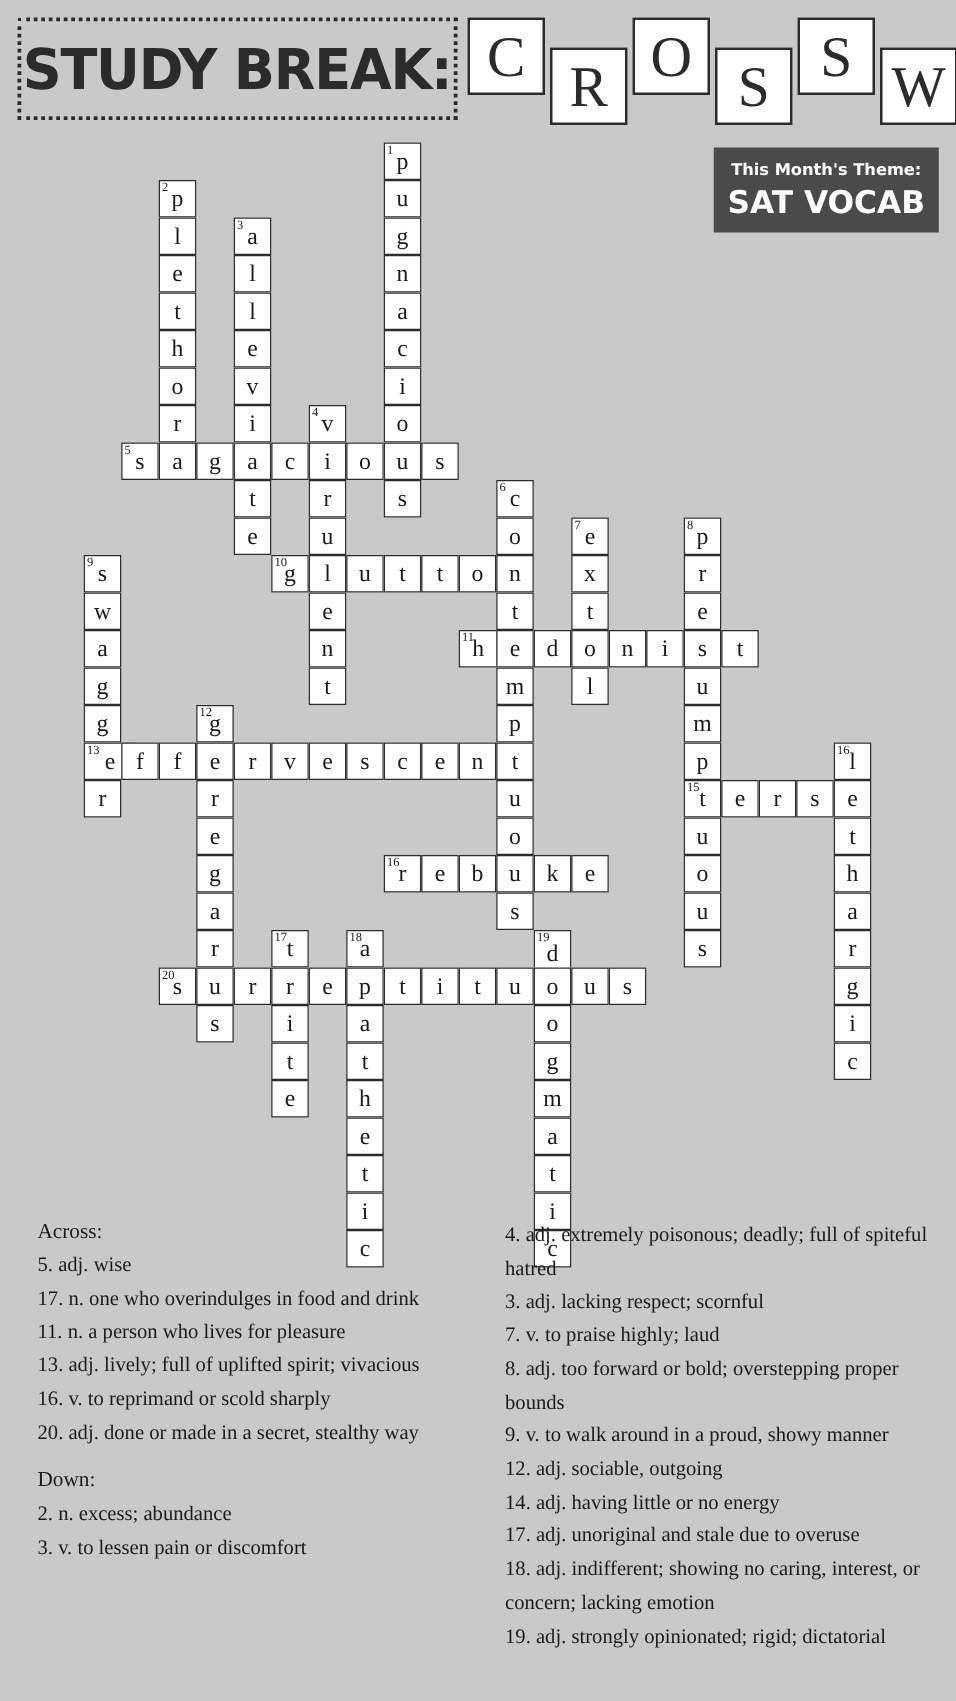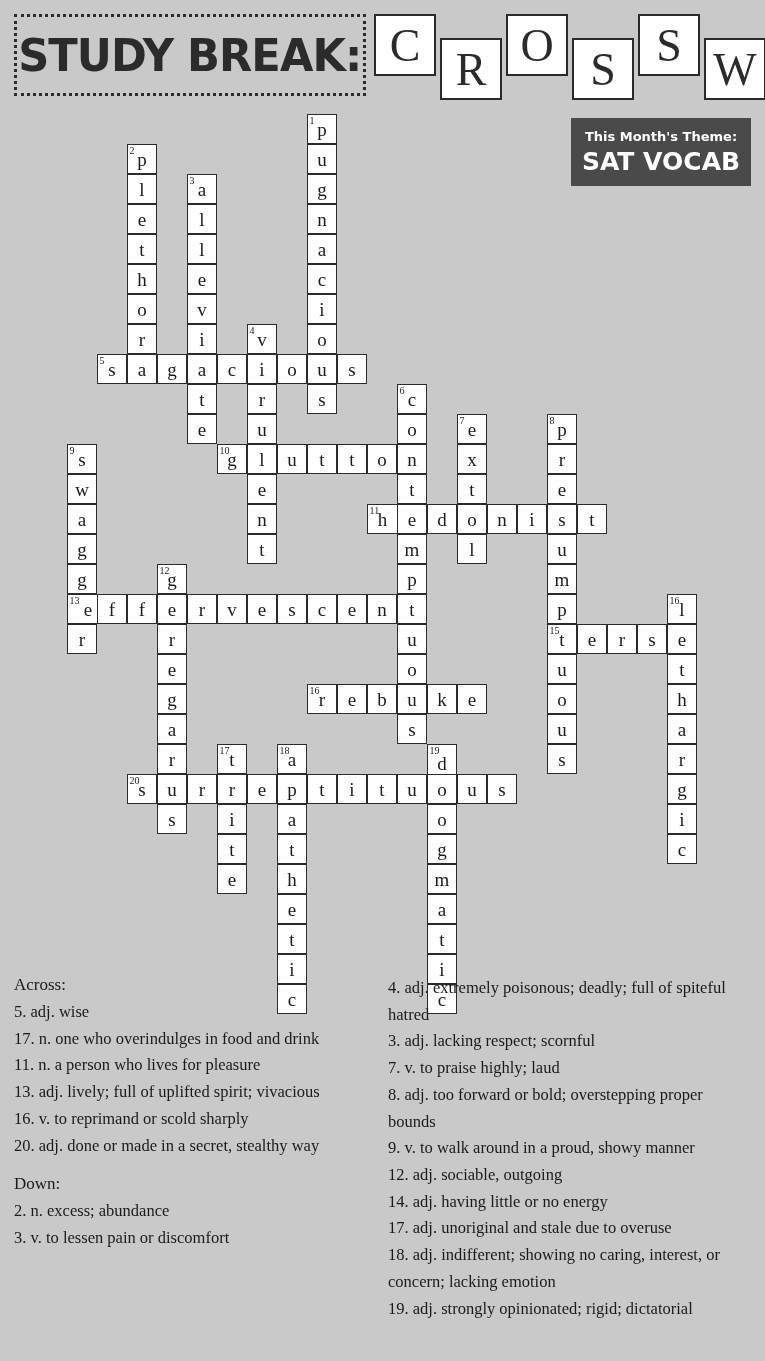--- a/index.html
+++ b/index.html
@@ -72,21 +72,21 @@
     line-height:1;
   }
   .cell .num{
     position:absolute;left:1.5px;top:0px;
     font-family:"Liberation Serif", serif;
     font-size:10px;
     color:#1a1a1a;
     line-height:1.1;
   }
   
-  #clues{position:absolute;left:0;top:975px;width:606px;height:386px;}
+  #clues{position:absolute;left:16px;top:975px;width:606px;height:386px;}
   .clue-col{position:absolute;top:0;}
   #col-left{left:14px;width:366px;}
   #col-right{left:388px;width:366px;}
   .clue-head{
     font-size:17px;
     margin:0 0 4px 0;
     font-family:"Liberation Serif", serif;
   }
   .clue{
     font-size:16.5px;

